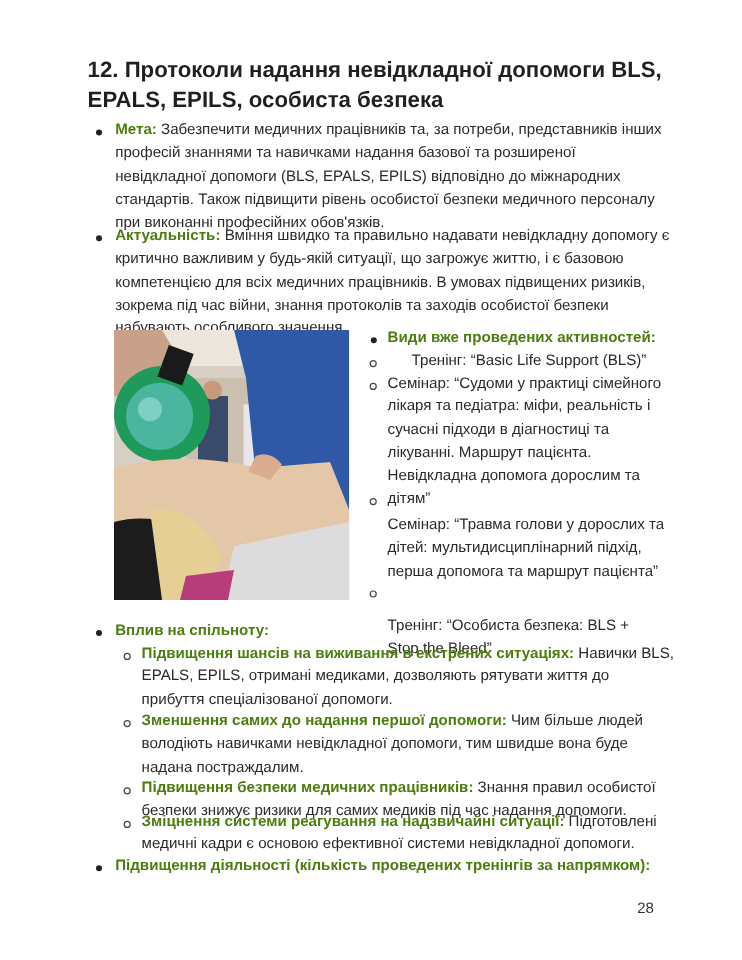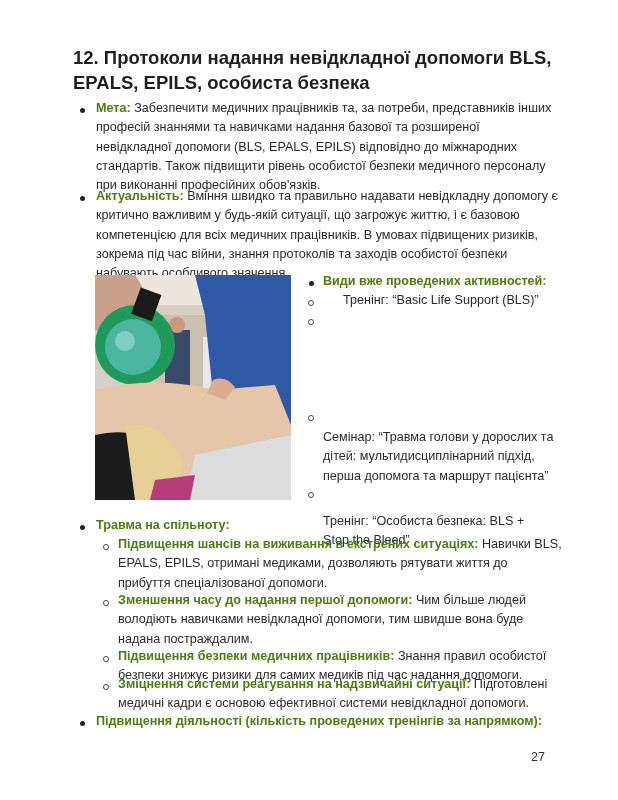--- a/index.html
+++ b/index.html
@@ -60,51 +60,52 @@
     </svg>
   </div>
 
   <div class="dot" style="left:309px; top:281px;"></div>
   <div class="blk txt b" style="left:323px; top:272px; width:240px;">Види вже проведених активностей:</div>
 
   <div class="ring" style="left:308px; top:300px;"></div>
   <div class="blk txt" style="left:323px; top:291px; width:235px;margin-left:20px;">Тренінг: “Basic Life Support (BLS)”</div>
 
   <div class="ring" style="left:308px; top:319px;"></div>
+  <div class="blk txt" style="left:323px; top:310px; width:235px;">Семінар: “Судоми у практиці сімейного лікаря та педіатра: міфи, реальність і сучасні підходи в діагностиці та лікуванні. Маршрут пацієнта. Невідкладна допомога дорослим та дітям”</div>
 
   <div class="ring" style="left:308px; top:415px;"></div>
   <div class="blk txt" style="left:323px; top:428px; width:235px;">Семінар: “Травма голови у дорослих та дітей: мультидисциплінарний підхід, перша допомога та маршрут пацієнта”</div>
 
   <div class="ring" style="left:308px; top:492px;"></div>
   <div class="blk txt" style="left:323px; top:483px; width:215px;margin-top:29px;">Тренінг: “Особиста безпека: BLS + Stop the Bleed”</div>
 
   <div class="dot" style="left:80px; top:525px;"></div>
-  <div class="blk txt b" style="left:96px; top:516px; width:462px;">Травма на спільноту:</div>
+  <div class="blk txt b" style="left:96px; top:516px; width:462px;">Вплив на спільноту:</div>
 
   <div class="ring" style="left:103px; top:544px;"></div>
   <div class="blk txt" style="left:118px; top:535px; width:445px;">
     <span class="b">Підвищення шансів на виживання в екстрених ситуаціях:</span>
     <span>Навички BLS, EPALS, EPILS, отримані медиками, дозволяють рятувати життя до прибуття спеціалізованої допомоги.</span>
   </div>
 
   <div class="ring" style="left:103px; top:600px;"></div>
   <div class="blk txt" style="left:118px; top:591px; width:445px;">
-    <span class="b">Зменшення часу до надання першої допомоги:</span>
+    <span class="b">Зменшення самих до надання першої допомоги:</span>
     <span>Чим більше людей володіють навичками невідкладної допомоги, тим швидше вона буде надана постраждалим.</span>
   </div>
 
   <div class="ring" style="left:103px; top:656px;"></div>
   <div class="blk txt" style="left:118px; top:647px; width:445px;">
     <span class="b">Підвищення безпеки медичних працівників:</span>
     <span>Знання правил особистої безпеки знижує ризики для самих медиків під час надання допомоги.</span>
   </div>
 
   <div class="ring" style="left:103px; top:684px;"></div>
   <div class="blk txt" style="left:118px; top:675px; width:445px;">
     <span class="b">Зміцнення системи реагування на надзвичайні ситуації:</span>
     <span>Підготовлені медичні кадри є основою ефективної системи невідкладної допомоги.</span>
   </div>
 
   <div class="dot" style="left:80px; top:721px;"></div>
   <div class="blk txt b" style="left:96px; top:712px; width:470px;">Підвищення діяльності (кількість проведених тренінгів за напрямком):</div>
 
-  <div class="pagenum">27</div>
+  <div class="pagenum">28</div>
 </div>
 
 </body></html>

